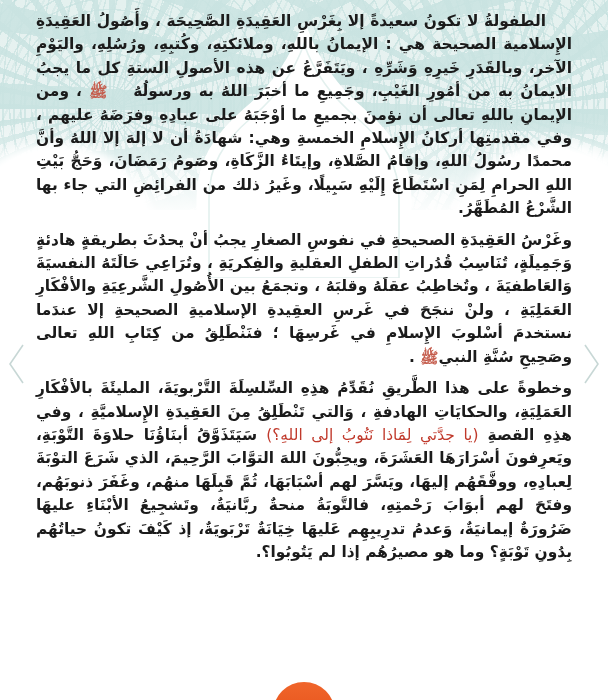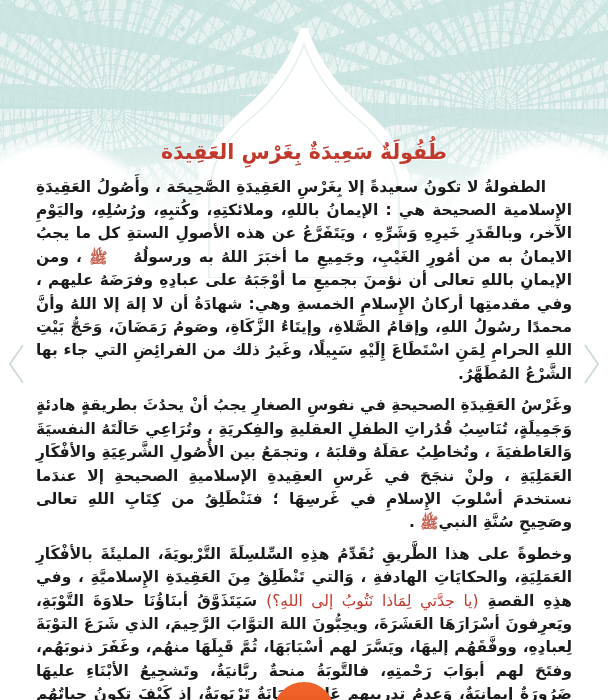--- a/index.html
+++ b/index.html
@@ -185,21 +185,20 @@
     </svg>
   </div>
   <div class="chevron" id="chevron-left">
     <svg viewBox="0 0 22 44" xmlns="http://www.w3.org/2000/svg" aria-hidden="true">
       <polyline points="17,3 4,22 17,41" fill="none" stroke="#9bb7b4" stroke-width="1.6"></polyline>
     </svg>
   </div>
 
   <div id="content">
 
-    <h1 id="page-title">طُفُولَةٌ سَعِيدَةٌ بِغَرْسِ العَقِيدَة</h1>
 
     <div id="body-text">
         <p class="indent">الطفولةُ لا تكونُ سعيدةً إلا بِغَرْسِ العَقِيدَةِ الصَّحِيحَة ، وأَصُولُ العَقِيدَةِ الإِسلامية الصحيحة هي : الإيمانُ باللهِ، وملائكتِهِ، وكُتبِهِ، ورُسُلِهِ، واليَوْمِ الآخر، وبالقَدَرِ خَيرِهِ وَشَرِّهِ ، ويَتَفَرَّعُ عن هذه الأصولِ الستةِ كل ما يجبُ الايمانُ به من أمُورِ الغَيْبِ، وجَمِيعِ ما أخبَرَ اللهُ به ورسولُهُ<span class="sala">ﷺ</span> ، ومن الإيمانِ باللهِ تعالى أن نؤمنَ بجميعِ ما أوْجَبَهُ على عبادِهِ وفرَضَهُ عليهم ، وفي مقدمتِها أركانُ الإِسلامِ الخمسةِ وهي: شهادَةُ أن لا إلهَ إلا اللهُ وأنَّ محمدًا رسُولُ اللهِ، وإقامُ الصَّلاةِ، وإيتَاءُ الزَّكَاةِ، وصَومُ رَمَضَانَ، وَحَجُّ بَيْتِ اللهِ الحرامِ لِمَنِ اسْتَطَاعَ إِلَيْهِ سَبِيلًا، وغَيرُ ذلك من الفرائِضِ التي جاء بها الشَّرْعُ المُطَهَّرُ.</p>
         <p>وغَرْسُ العَقِيدَةِ الصحيحةِ في نفوسِ الصغارِ يجبُ أنْ يحدُثَ بطريقةٍ هادئةٍ وَجَمِيلَةٍ، تُنَاسِبُ قُدُراتِ الطفلِ العقليةِ والفِكريَةِ ، وتُرَاعِي حَالَتَهُ النفسيَةَ وَالعَاطفيَةَ ، وتُخاطِبُ عقلَهُ وقلبَهُ ، وتجمَعُ بين الأُصُولِ الشَّرعِيَةِ والأفْكَارِ العَمَلِيَةِ ، ولنْ ننجَحَ في غَرسِ العقِيدةِ الإسلاميةِ الصحيحةِ إلا عندَما نستخدمَ أسْلوبَ الإِسلامِ في غَرسِهَا ؛ فنَنْطَلِقُ من كِتَابِ اللهِ تعالى وصَحِيحِ سُنَّةِ النبي<span class="sala">ﷺ</span> .</p>
         <p>وخطوةً على هذا الطَّريقِ نُقَدِّمُ هذِهِ السِّلسِلَةَ التَّرْبويَةَ، المليئَةَ بالأفْكَارِ العَمَلِيَةِ، والحكايَاتِ الهادفةِ ، وَالتي تَنْطَلِقُ مِنَ العَقِيدَةِ الإِسلاميَّةِ ، وفي هذِهِ القصةِ <span class="booktitle">(يا جدَّتي لِمَاذا نَتُوبُ إلى اللهِ؟)</span> سَيَتَذَوَّقُ أبنَاؤُنَا حلاوَةَ التَّوْبَةِ، ويَعرِفونَ أسْرَارَهَا العَشَرَةَ، ويحِبُّونَ اللهَ التوَّابَ الرَّحِيمَ، الذي شَرَعَ التوْبَةَ لِعبادِهِ، ووفَّقَهُم إليهَا، ويَسَّرَ لهم أسْبَابَهَا، ثُمَّ قَبِلَهَا منهُم، وغَفَرَ ذنوبَهُم، وفتَحَ لهم أبوَابَ رَحْمتِهِ، فالتَّوبَةُ منحةٌ ربَّانيَةٌ، وتَشجِيعُ الأبْنَاءِ عليهَا ضَرُورَةٌ إيمانيَةٌ، وَعدمُ تدرِيبِهِم عَليهَا خِيَانَةٌ تَرْبَويَةٌ، إذ كَيْفَ تكونُ حياتُهُم بِدُونِ تَوْبَةٍ؟ وما هو مصيرُهُم إذا لم يَتُوبُوا؟.</p>
       </div>
 
   </div>
 
   <div id="bottom-dome"></div>

